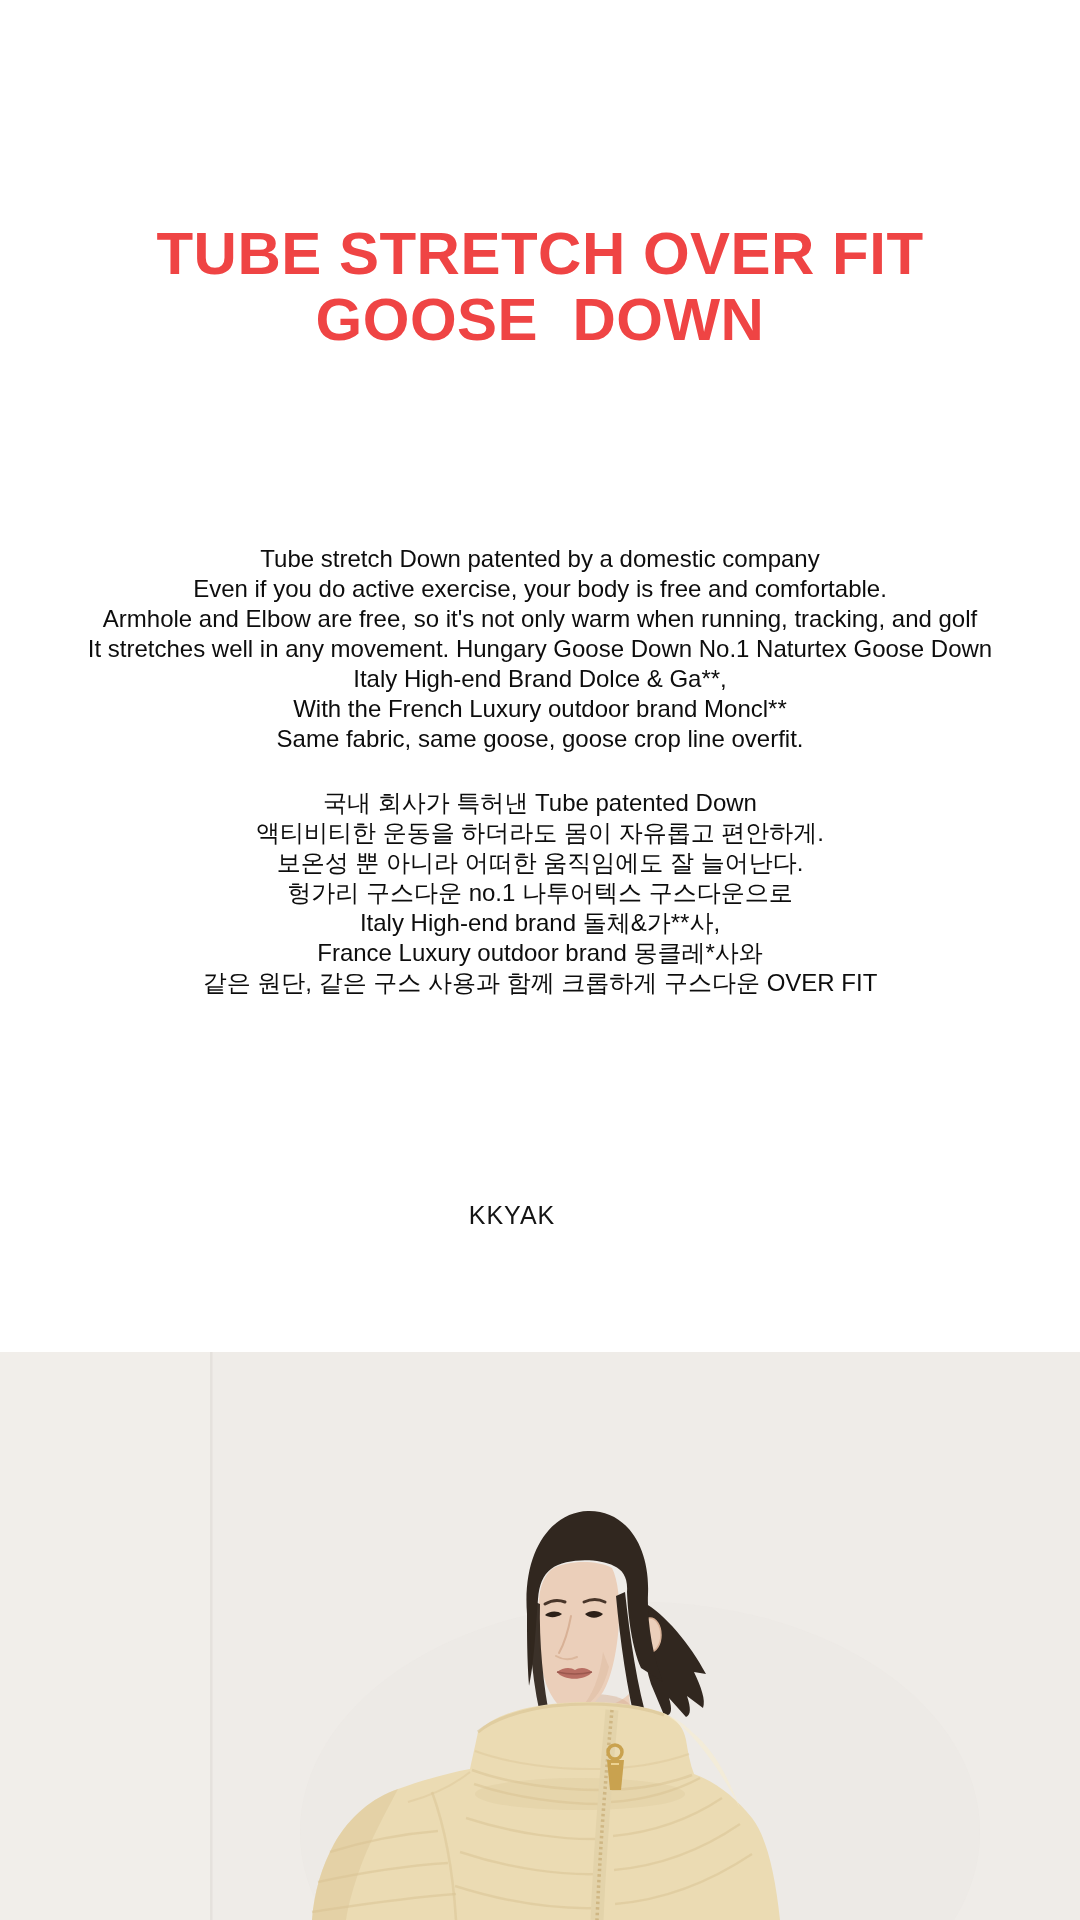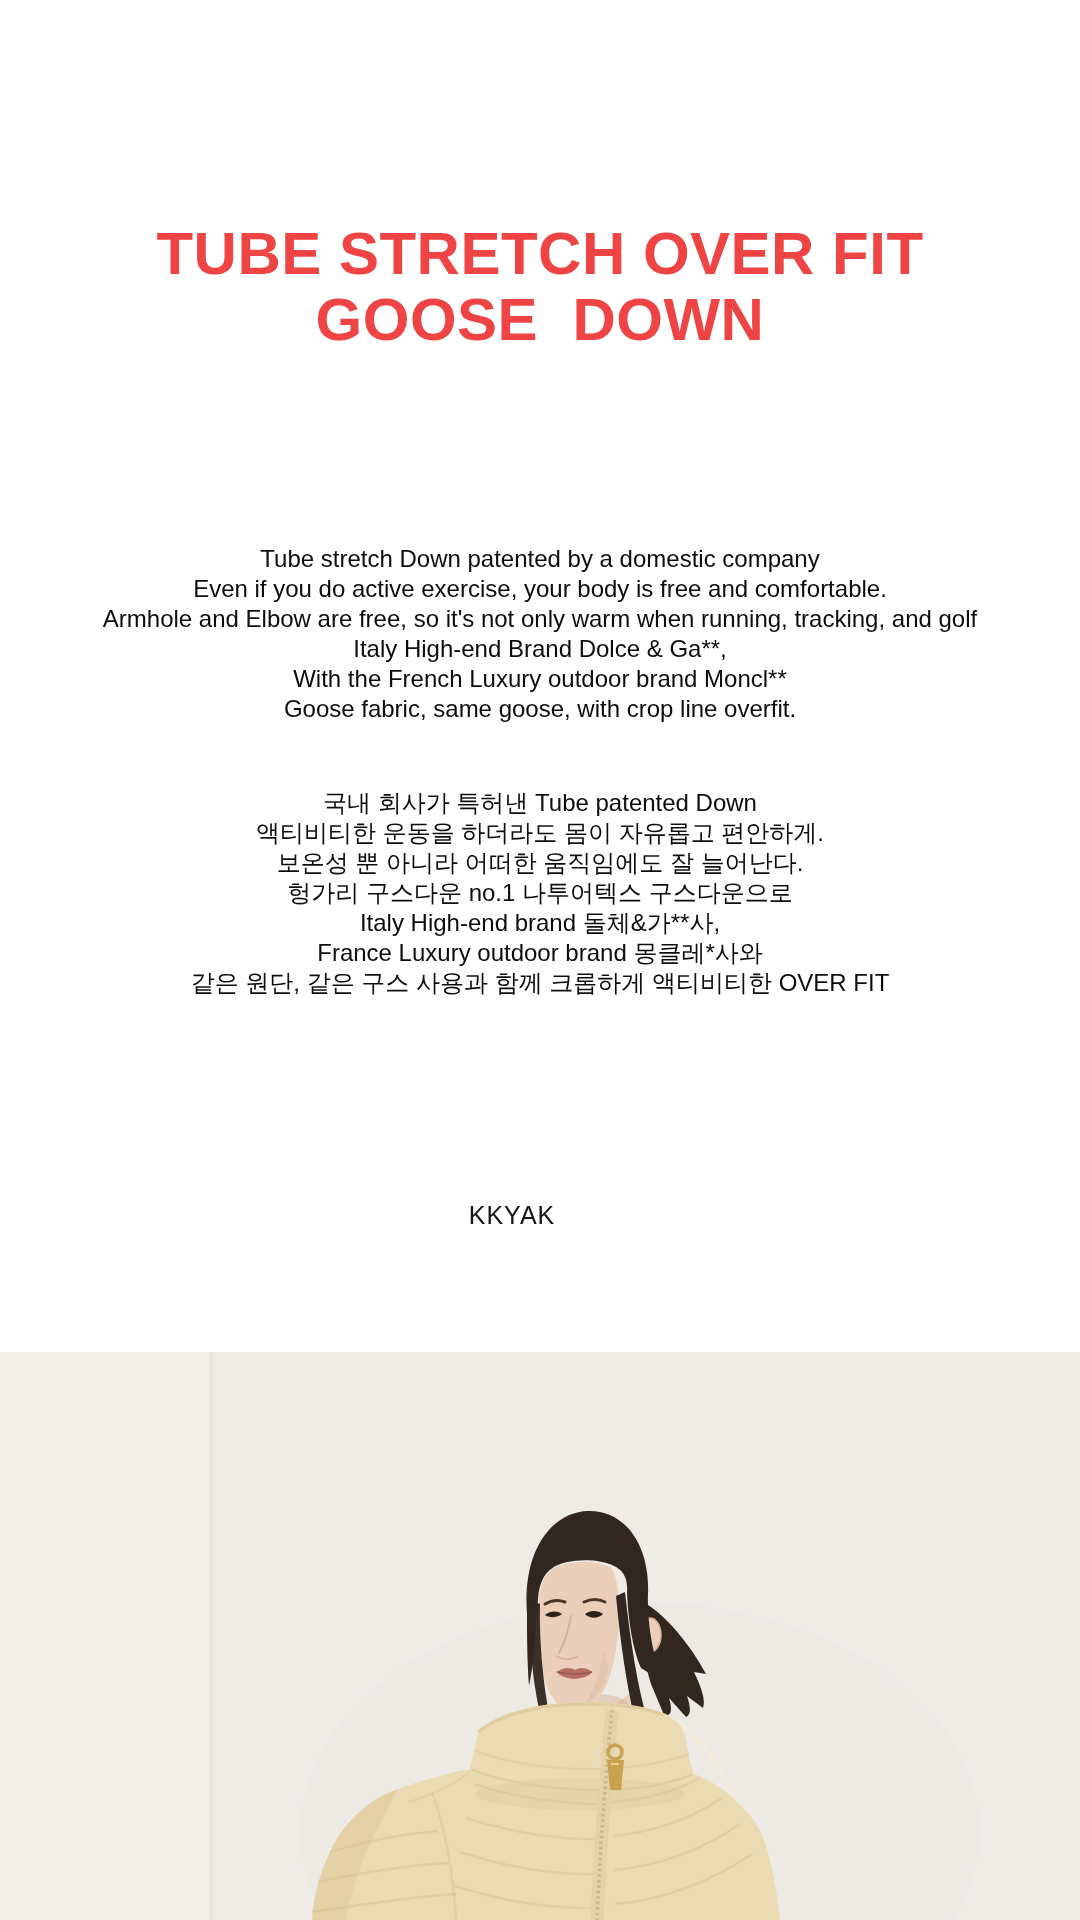--- a/index.html
+++ b/index.html
@@ -53,33 +53,34 @@
 
   <h1 class="title">
     <div>TUBE STRETCH OVER FIT</div>
     <div>GOOSE  DOWN</div>
   </h1>
 
   <div class="desc desc-en">
     <div class="line">Tube stretch Down patented by a domestic company</div>
     <div class="line">Even if you do active exercise, your body is free and comfortable.</div>
     <div class="line">Armhole and Elbow are free, so it's not only warm when running, tracking, and golf</div>
+    <div class="line">It stretches well in any movement. Hungary Goose Down No.1 Naturtex Goose Down</div>
     <div class="line">Italy High-end Brand Dolce &amp; Ga**,</div>
     <div class="line">With the French Luxury outdoor brand Moncl**</div>
-    <div class="line">Goose fabric, same goose, with crop line overfit.</div>
+    <div class="line">Same fabric, same goose, goose crop line overfit.</div>
   </div>
 
   <div class="desc desc-ko">
     <div class="line">국내 회사가 특허낸 Tube patented Down</div>
     <div class="line">액티비티한 운동을 하더라도 몸이 자유롭고 편안하게.</div>
     <div class="line">보온성 뿐 아니라 어떠한 움직임에도 잘 늘어난다.</div>
     <div class="line">헝가리 구스다운 no.1 나투어텍스 구스다운으로</div>
     <div class="line">Italy High-end brand 돌체&amp;가**사,</div>
     <div class="line">France Luxury outdoor brand 몽클레*사와</div>
-    <div class="line">같은 원단, 같은 구스 사용과 함께 크롭하게 액티비티한 OVER FIT</div>
+    <div class="line">같은 원단, 같은 구스 사용과 함께 크롭하게 구스다운 OVER FIT</div>
   </div>
 
   <div class="brand">KKYAK</div>
 
   <div class="photo">
     <svg viewBox="0 0 1080 568" width="1080" height="568" aria-hidden="true">
 
       <rect x="0" y="0" width="1080" height="568" style="fill:var(--wall,#efece8)"></rect>
       <rect x="0" y="0" width="211" height="568" style="fill:var(--wall-left,#f1eeea)"></rect>
       <rect x="210" y="0" width="2.5" height="568" style="fill:var(--wall-seam,#e3e0db)" opacity="0.9"></rect>

